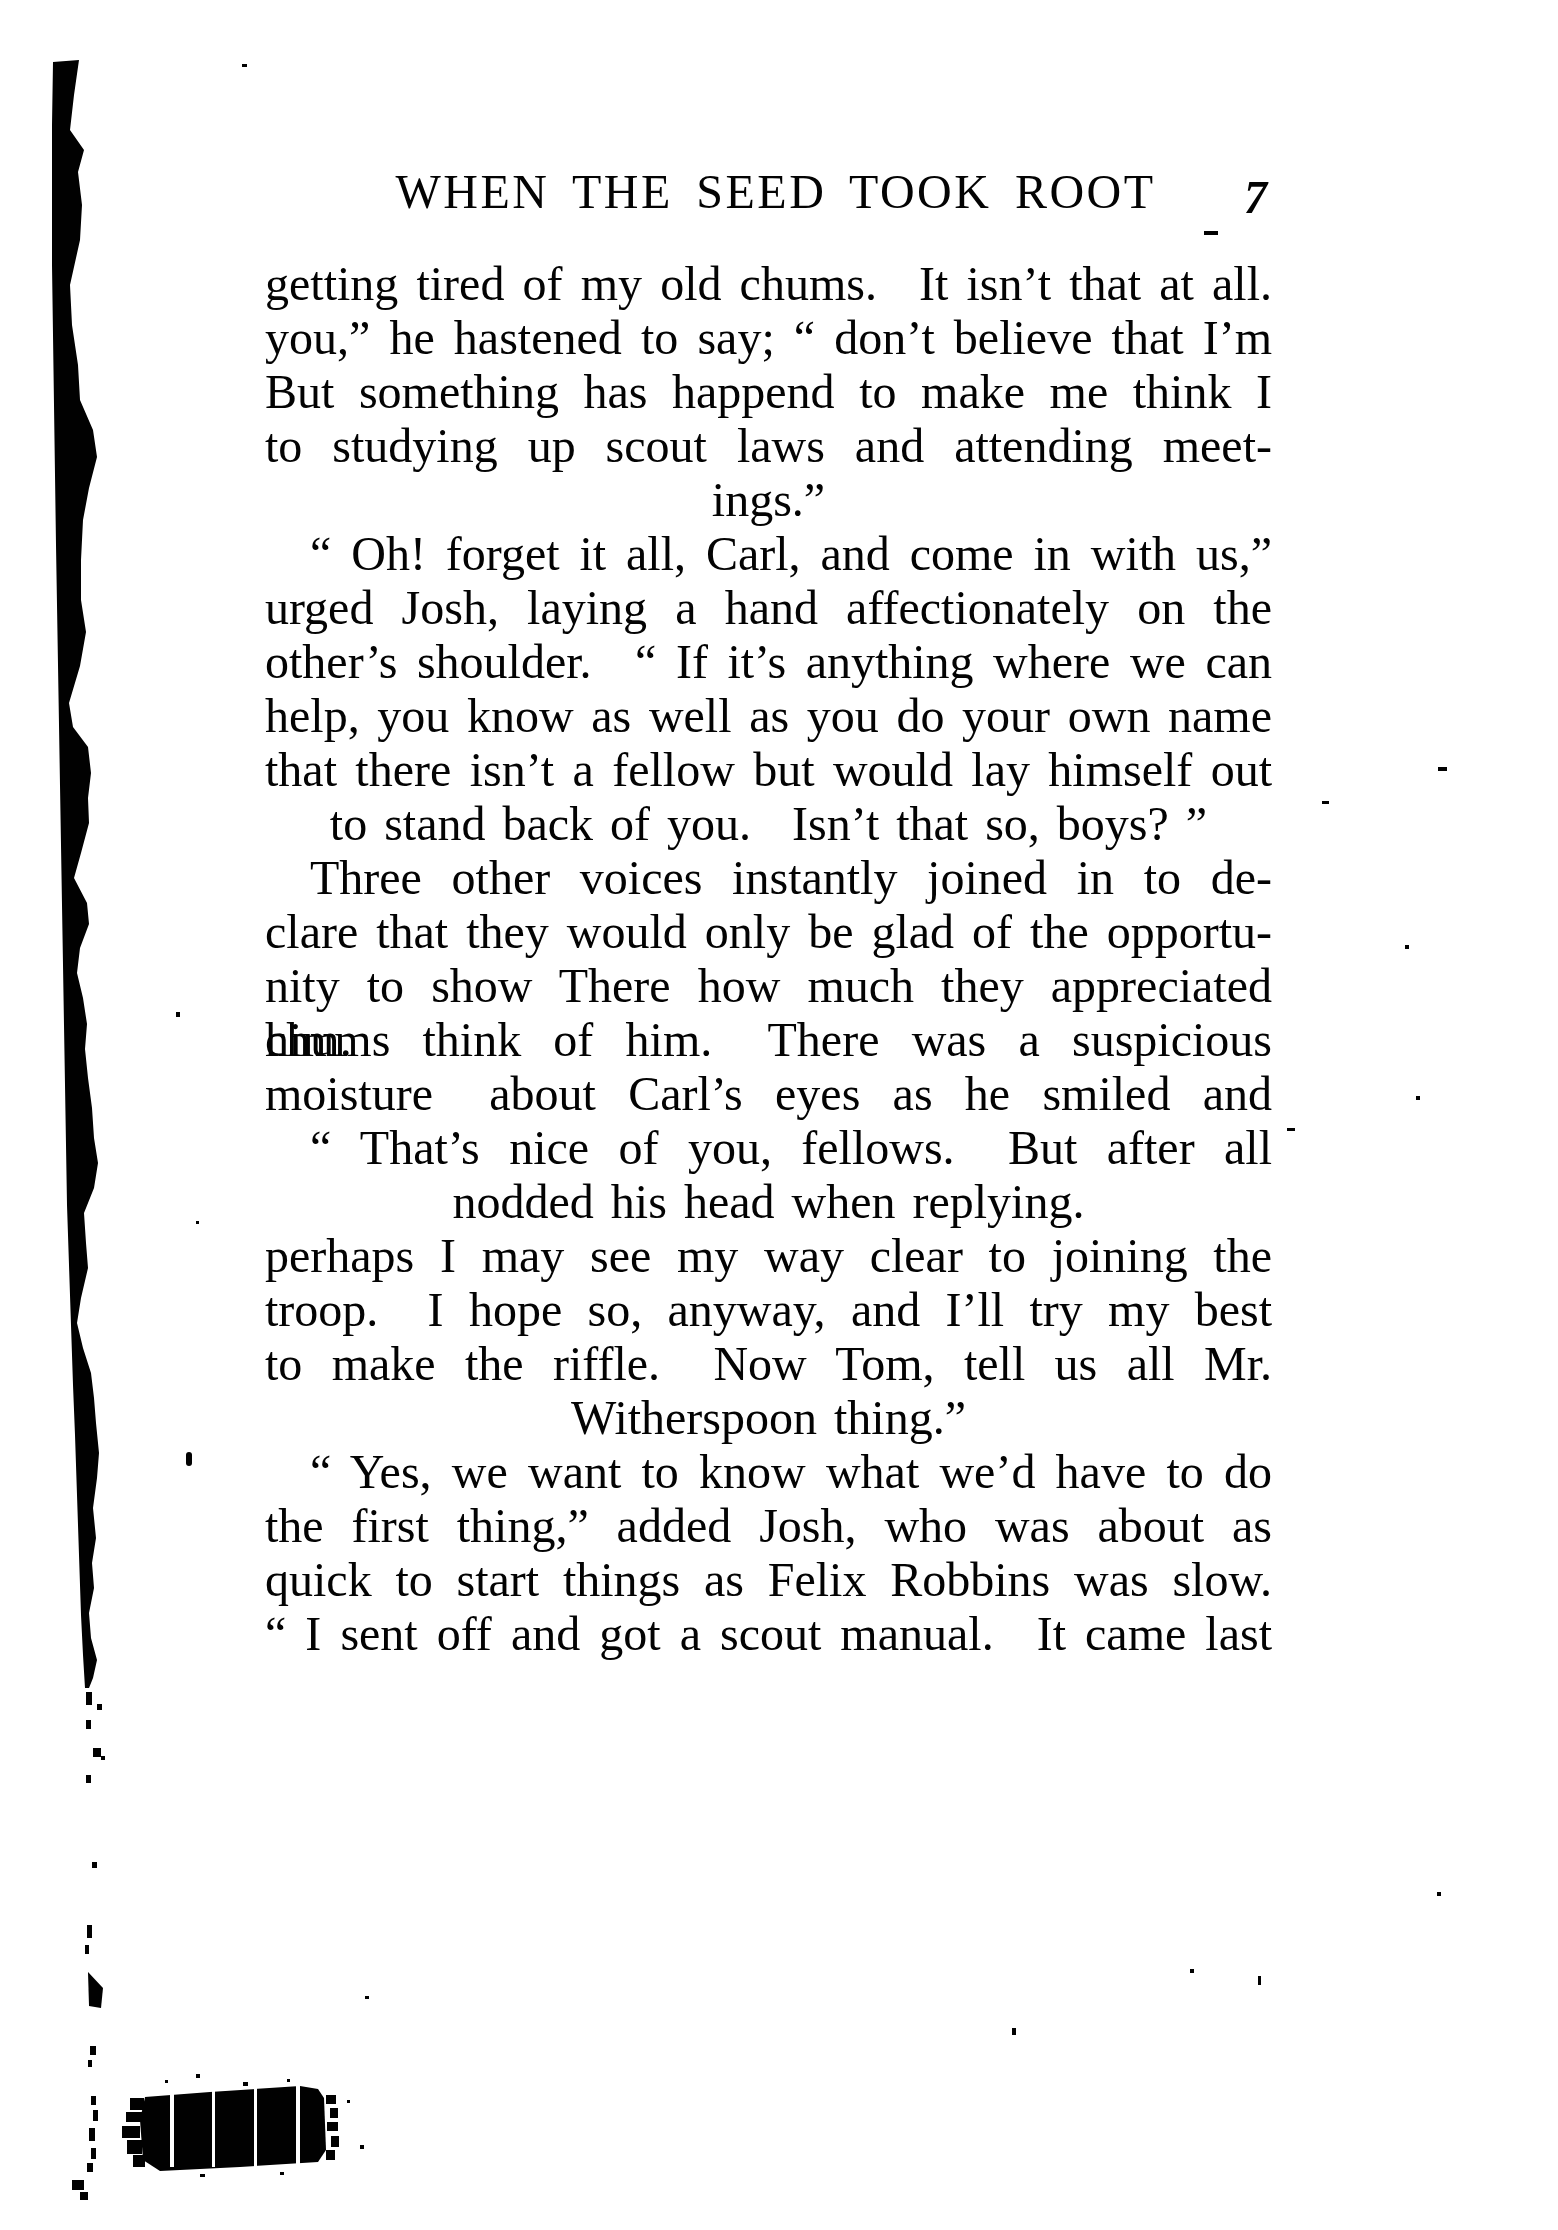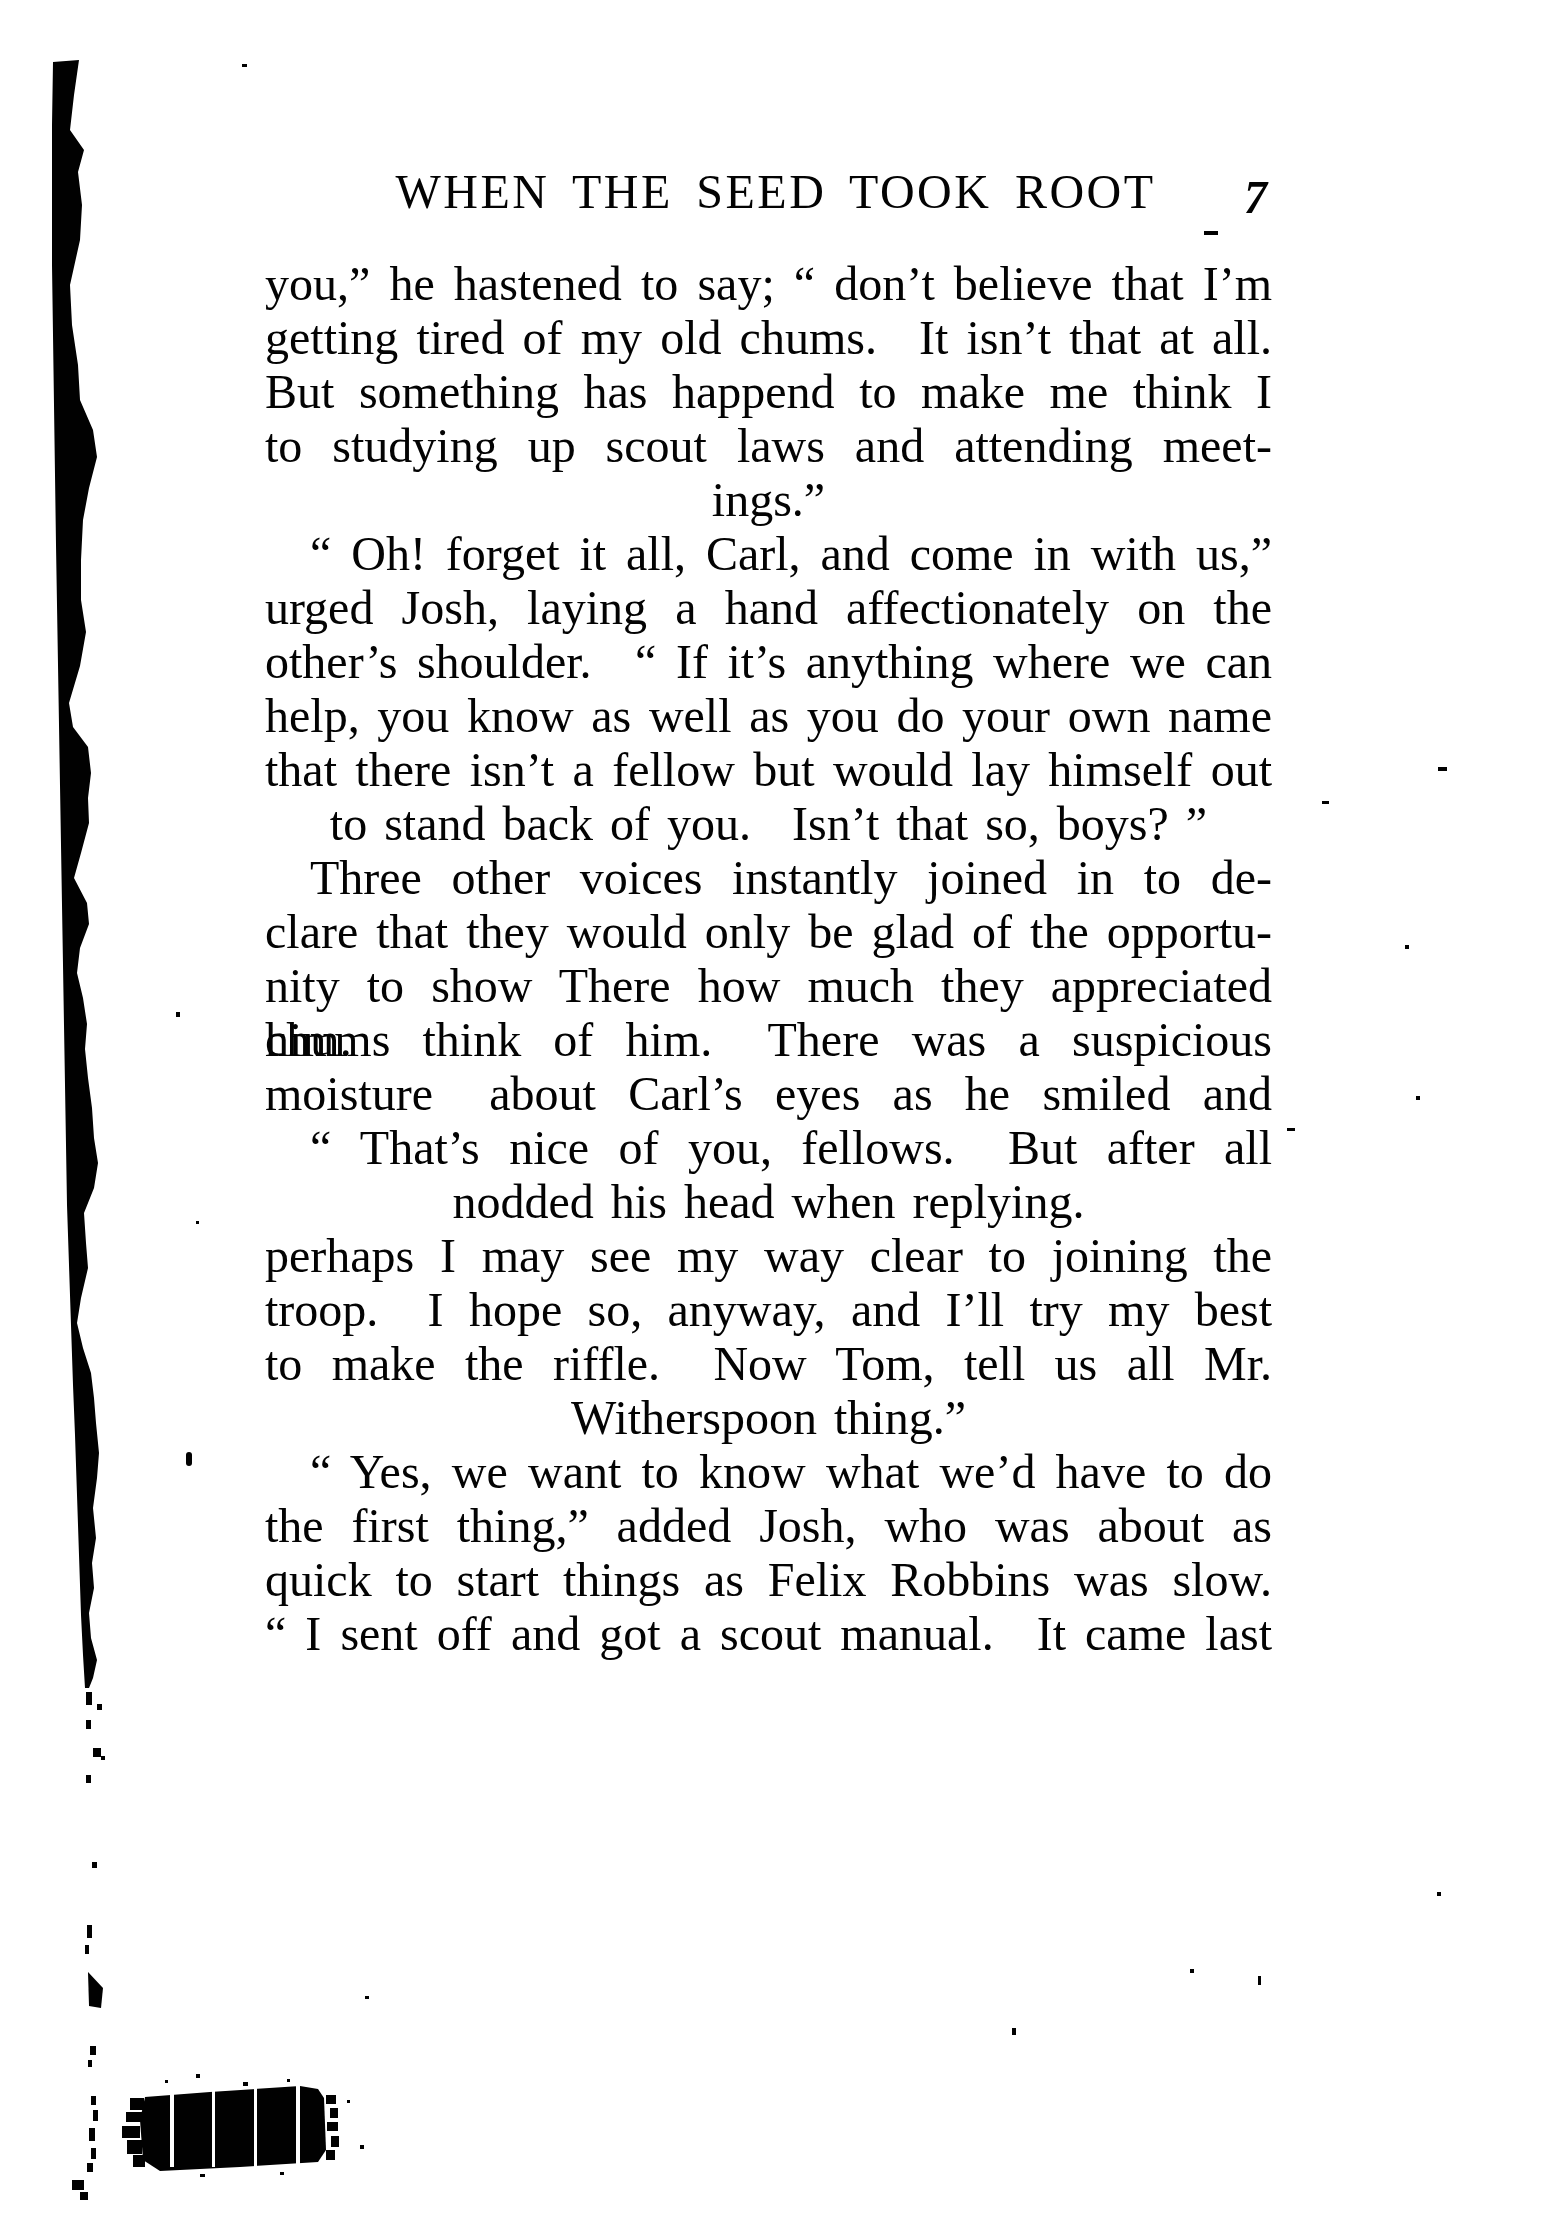--- a/index.html
+++ b/index.html
@@ -57,22 +57,22 @@
 <body>
 
 <div class="page">
 
   <div class="running-head">
     <span class="running-title">WHEN THE SEED TOOK ROOT</span>
   </div>
   <span class="page-number">7</span>
 
   <div class="text-column">
+      <div class="line just">getting tired of my old chums.  It isn’t that at all.</div>
       <div class="line just">you,” he hastened to say; “ don’t believe that I’m</div>
-      <div class="line just">getting tired of my old chums.  It isn’t that at all.</div>
       <div class="line just">But something has happend to make me think I</div>
       <div class="line just">to studying up scout laws and attending meet-</div>
       <div class="line">ings.”</div>
       <div class="line indent just">“ Oh! forget it all, Carl, and come in with us,”</div>
       <div class="line just">urged Josh, laying a hand affectionately on the</div>
       <div class="line just">other’s shoulder.  “ If it’s anything where we can</div>
       <div class="line just">help, you know as well as you do your own name</div>
       <div class="line just">that there isn’t a fellow but would lay himself out</div>
       <div class="line">to stand back of you.  Isn’t that so, boys? ”</div>
       <div class="line indent just">Three other voices instantly joined in to de-</div>

